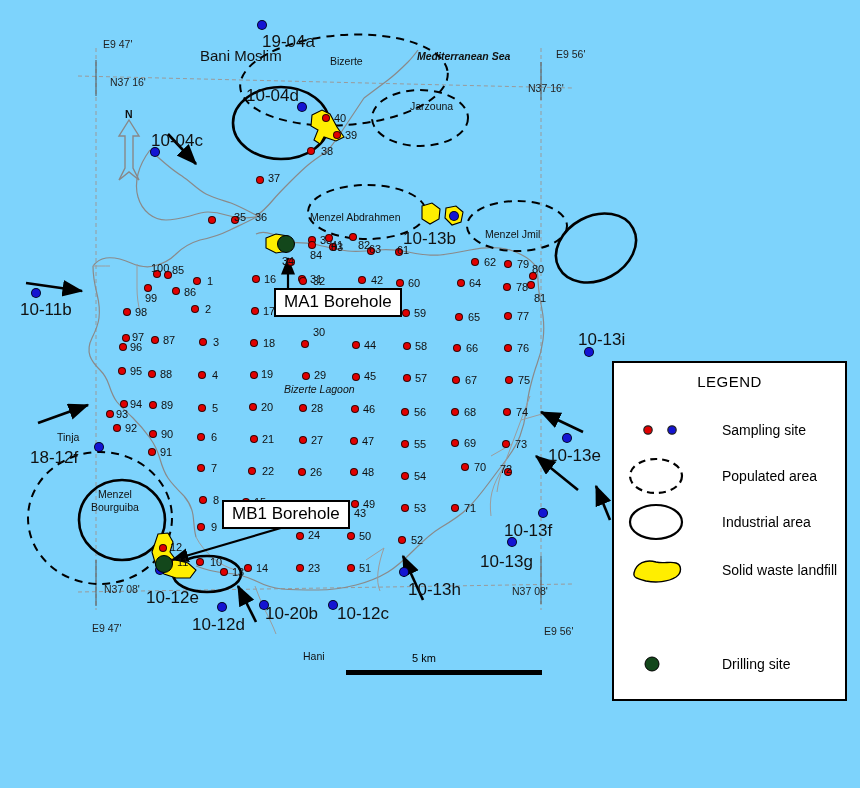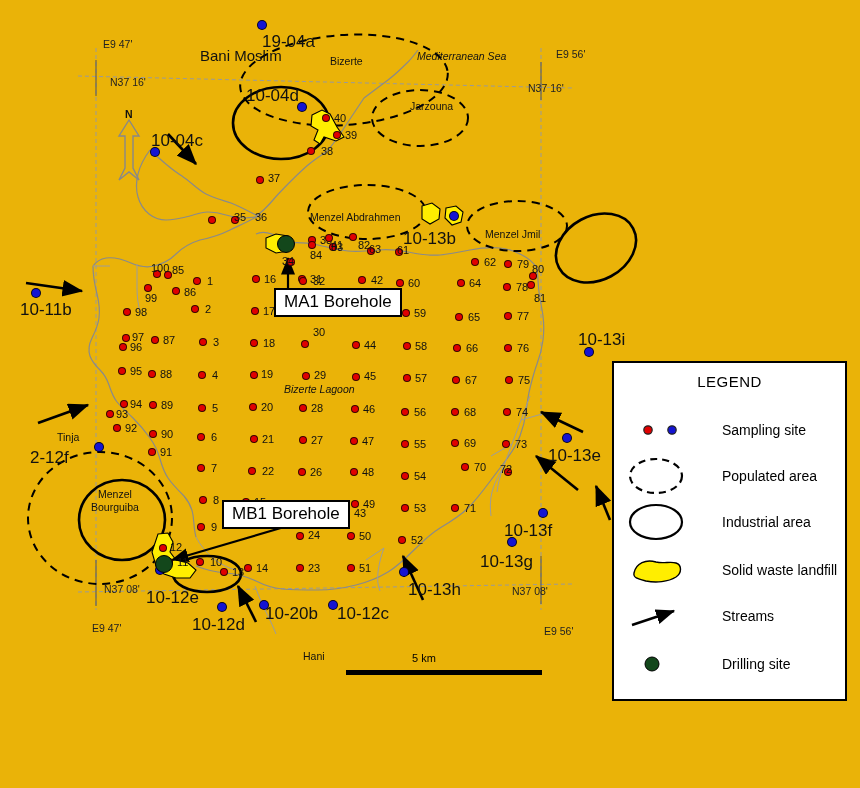--- a/index.html
+++ b/index.html
@@ -1,17 +1,17 @@
 <!DOCTYPE html>
 <html><head>
 <meta charset="utf-8">
 <style>
   html,body{margin:0;padding:0;background:#ffffff;}
   body{width:860px;height:788px;font-family:"Liberation Sans",sans-serif;color:#000;}
-  #root{position:relative;width:860px;height:788px;overflow:hidden;background:#eab308;}
+  #root{position:relative;width:860px;height:788px;overflow:hidden;background:#7dd3fc;}
   svg#map{position:absolute;left:0;top:0;width:860px;height:788px;}
 
   .lbl{position:absolute;white-space:nowrap;font-family:"Liberation Sans",sans-serif;}
   .pt-num{font-size:11px;color:#111;}
   .site-lbl{font-size:17px;color:#111;}
   .place{font-size:10.5px;color:#111;}
   .place-it{font-size:10.5px;color:#111;font-style:italic;}
   .place-big{font-size:15px;color:#111;}
   .coord{font-size:10.5px;color:#222;}
 
@@ -166,21 +166,21 @@
       <div class="lbl coord" style="left: 528px; top: 82px;">N37 16'</div>
       <div class="lbl coord" style="left: 104px; top: 583px;">N37 08'</div>
       <div class="lbl coord" style="left: 92px; top: 622px;">E9 47'</div>
       <div class="lbl coord" style="left: 512px; top: 585px;">N37 08'</div>
       <div class="lbl coord" style="left: 544px; top: 625px;">E9 56'</div>
     </div>
 
   <div id="places-layer">
       <div class="lbl place-big" style="left: 200px; top: 47px;">Bani Moslim</div>
       <div class="lbl place" style="left: 330px; top: 55px;">Bizerte</div>
-      <div class="lbl place-it" style="left: 417px; top: 50px;">Mediterranean Sea</div>
+      <div class="lbl place-it" style="left: 417px; top: 50px; font-weight: bold;">Mediterranean Sea</div>
       <div class="lbl place" style="left: 410px; top: 100px;">Jarzouna</div>
       <div class="lbl place" style="left: 310px; top: 211px;">Menzel Abdrahmen</div>
       <div class="lbl place" style="left: 485px; top: 228px;">Menzel Jmil</div>
       <div class="lbl place-it" style="left: 284px; top: 383px;">Bizerte Lagoon</div>
       <div class="lbl place" style="left: 57px; top: 431px;">Tinja</div>
       <div class="lbl place" style="left: 98px; top: 488px;">Menzel</div>
       <div class="lbl place" style="left: 91px; top: 501px;">Bourguiba</div>
       <div class="lbl place" style="left: 303px; top: 650px;">Hani</div>
     </div>
 
@@ -394,21 +394,21 @@
       <div class="lbl site-lbl" style="left: 246px; top: 86px;">10-04d</div>
       <div style="position: absolute; left: 151px; top: 148px; width: 8px; height: 8px; border-radius: 50%; background: rgb(20, 20, 210); box-shadow: rgb(0, 0, 40) 0px 0px 0px 1px;"></div>
       <div class="lbl site-lbl" style="left: 151px; top: 131px;">10-04c</div>
       <div style="position: absolute; left: 450px; top: 212px; width: 8px; height: 8px; border-radius: 50%; background: rgb(20, 20, 210); box-shadow: rgb(0, 0, 40) 0px 0px 0px 1px;"></div>
       <div class="lbl site-lbl" style="left: 403px; top: 229px; text-align: center;">10-13b</div>
       <div style="position: absolute; left: 32px; top: 289px; width: 8px; height: 8px; border-radius: 50%; background: rgb(20, 20, 210); box-shadow: rgb(0, 0, 40) 0px 0px 0px 1px;"></div>
       <div class="lbl site-lbl" style="left: 20px; top: 300px; overflow: hidden;">10-11b</div>
       <div style="position: absolute; left: 585px; top: 348px; width: 8px; height: 8px; border-radius: 50%; background: rgb(20, 20, 210); box-shadow: rgb(0, 0, 40) 0px 0px 0px 1px;"></div>
       <div class="lbl site-lbl" style="left: 578px; top: 330px;">10-13i</div>
       <div style="position: absolute; left: 95px; top: 443px; width: 8px; height: 8px; border-radius: 50%; background: rgb(20, 20, 210); box-shadow: rgb(0, 0, 40) 0px 0px 0px 1px;"></div>
-      <div class="lbl site-lbl" style="left: 30px; top: 448px;">2-12f</div>
+      <div class="lbl site-lbl" style="left: 30px; top: 448px;">18-12f</div>
       <div style="position: absolute; left: 563px; top: 434px; width: 8px; height: 8px; border-radius: 50%; background: rgb(20, 20, 210); box-shadow: rgb(0, 0, 40) 0px 0px 0px 1px;"></div>
       <div class="lbl site-lbl" style="left: 548px; top: 446px;">10-13e</div>
       <div style="position: absolute; left: 539px; top: 509px; width: 8px; height: 8px; border-radius: 50%; background: rgb(20, 20, 210); box-shadow: rgb(0, 0, 40) 0px 0px 0px 1px;"></div>
       <div class="lbl site-lbl" style="left: 504px; top: 521px;">10-13f</div>
       <div style="position: absolute; left: 508px; top: 538px; width: 8px; height: 8px; border-radius: 50%; background: rgb(20, 20, 210); box-shadow: rgb(0, 0, 40) 0px 0px 0px 1px;"></div>
       <div class="lbl site-lbl" style="left: 480px; top: 552px;">10-13g</div>
       <div style="position: absolute; left: 156px; top: 566px; width: 8px; height: 8px; border-radius: 50%; background: rgb(20, 20, 210); box-shadow: rgb(0, 0, 40) 0px 0px 0px 1px;"></div>
       <div class="lbl site-lbl" style="left: 146px; top: 588px;">10-12e</div>
       <div style="position: absolute; left: 400px; top: 568px; width: 8px; height: 8px; border-radius: 50%; background: rgb(20, 20, 210); box-shadow: rgb(0, 0, 40) 0px 0px 0px 1px;"></div>
       <div class="lbl site-lbl" style="left: 408px; top: 580px;">10-13h</div>
@@ -466,28 +466,20 @@
     <div class="leg-row" style="top:184px;">
       <div class="leg-ico">
         <svg width="92" height="46" viewBox="0 0 92 46">
           <path d="M10,26 C12,16 22,12 32,15 C40,17 46,14 52,16
                    C58,18 58,26 52,30 C44,35 32,36 22,34 C14,32 9,31 10,26 z" fill="#ffee00" stroke="#000" stroke-width="1.4"></path>
         </svg>
       </div>
       <div class="leg-txt">Solid waste landfill</div>
     </div>
 
-    <div class="leg-row" style="top:230px;">
-      <div class="leg-ico">
-        <svg width="92" height="46" viewBox="0 0 92 46">
-          <line x1="8" y1="32" x2="50" y2="18" stroke="#000" stroke-width="2.4" marker-end="url(#ahead)"></line>
-        </svg>
-      </div>
-      <div class="leg-txt">Streams</div>
-    </div>
 
     <div class="leg-row" style="top:278px;">
       <div class="leg-ico">
         <svg width="92" height="46" viewBox="0 0 92 46">
           <circle cx="28" cy="23" r="7" fill="#13471b" stroke="#000" stroke-width="1"></circle>
         </svg>
       </div>
       <div class="leg-txt">Drilling site</div>
     </div>
   </div>

